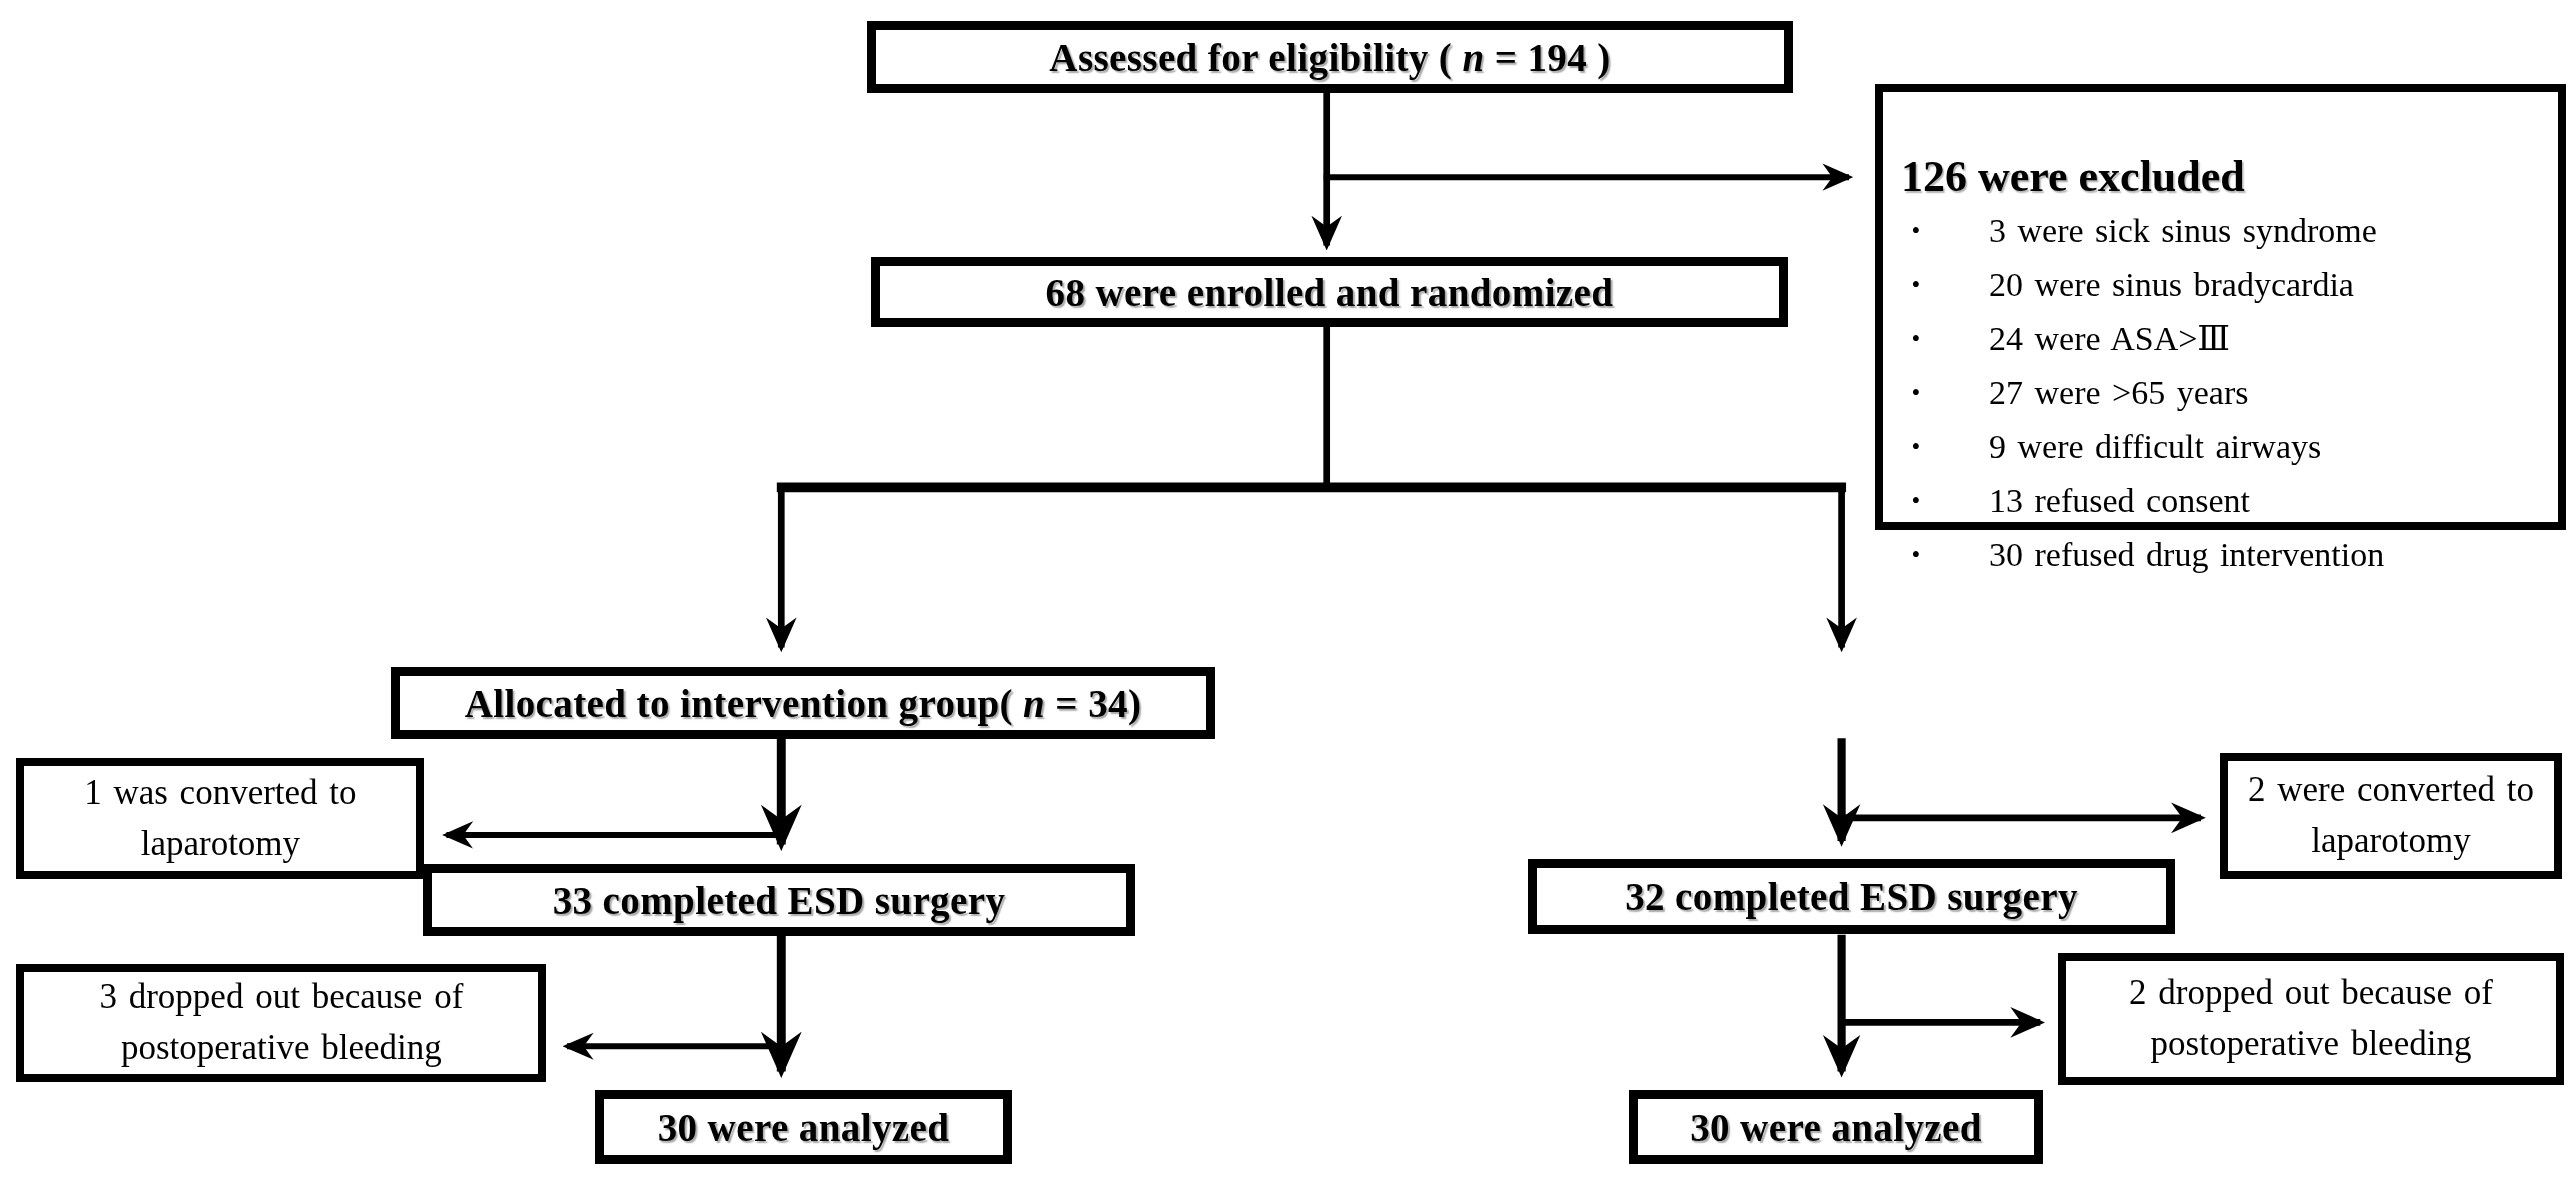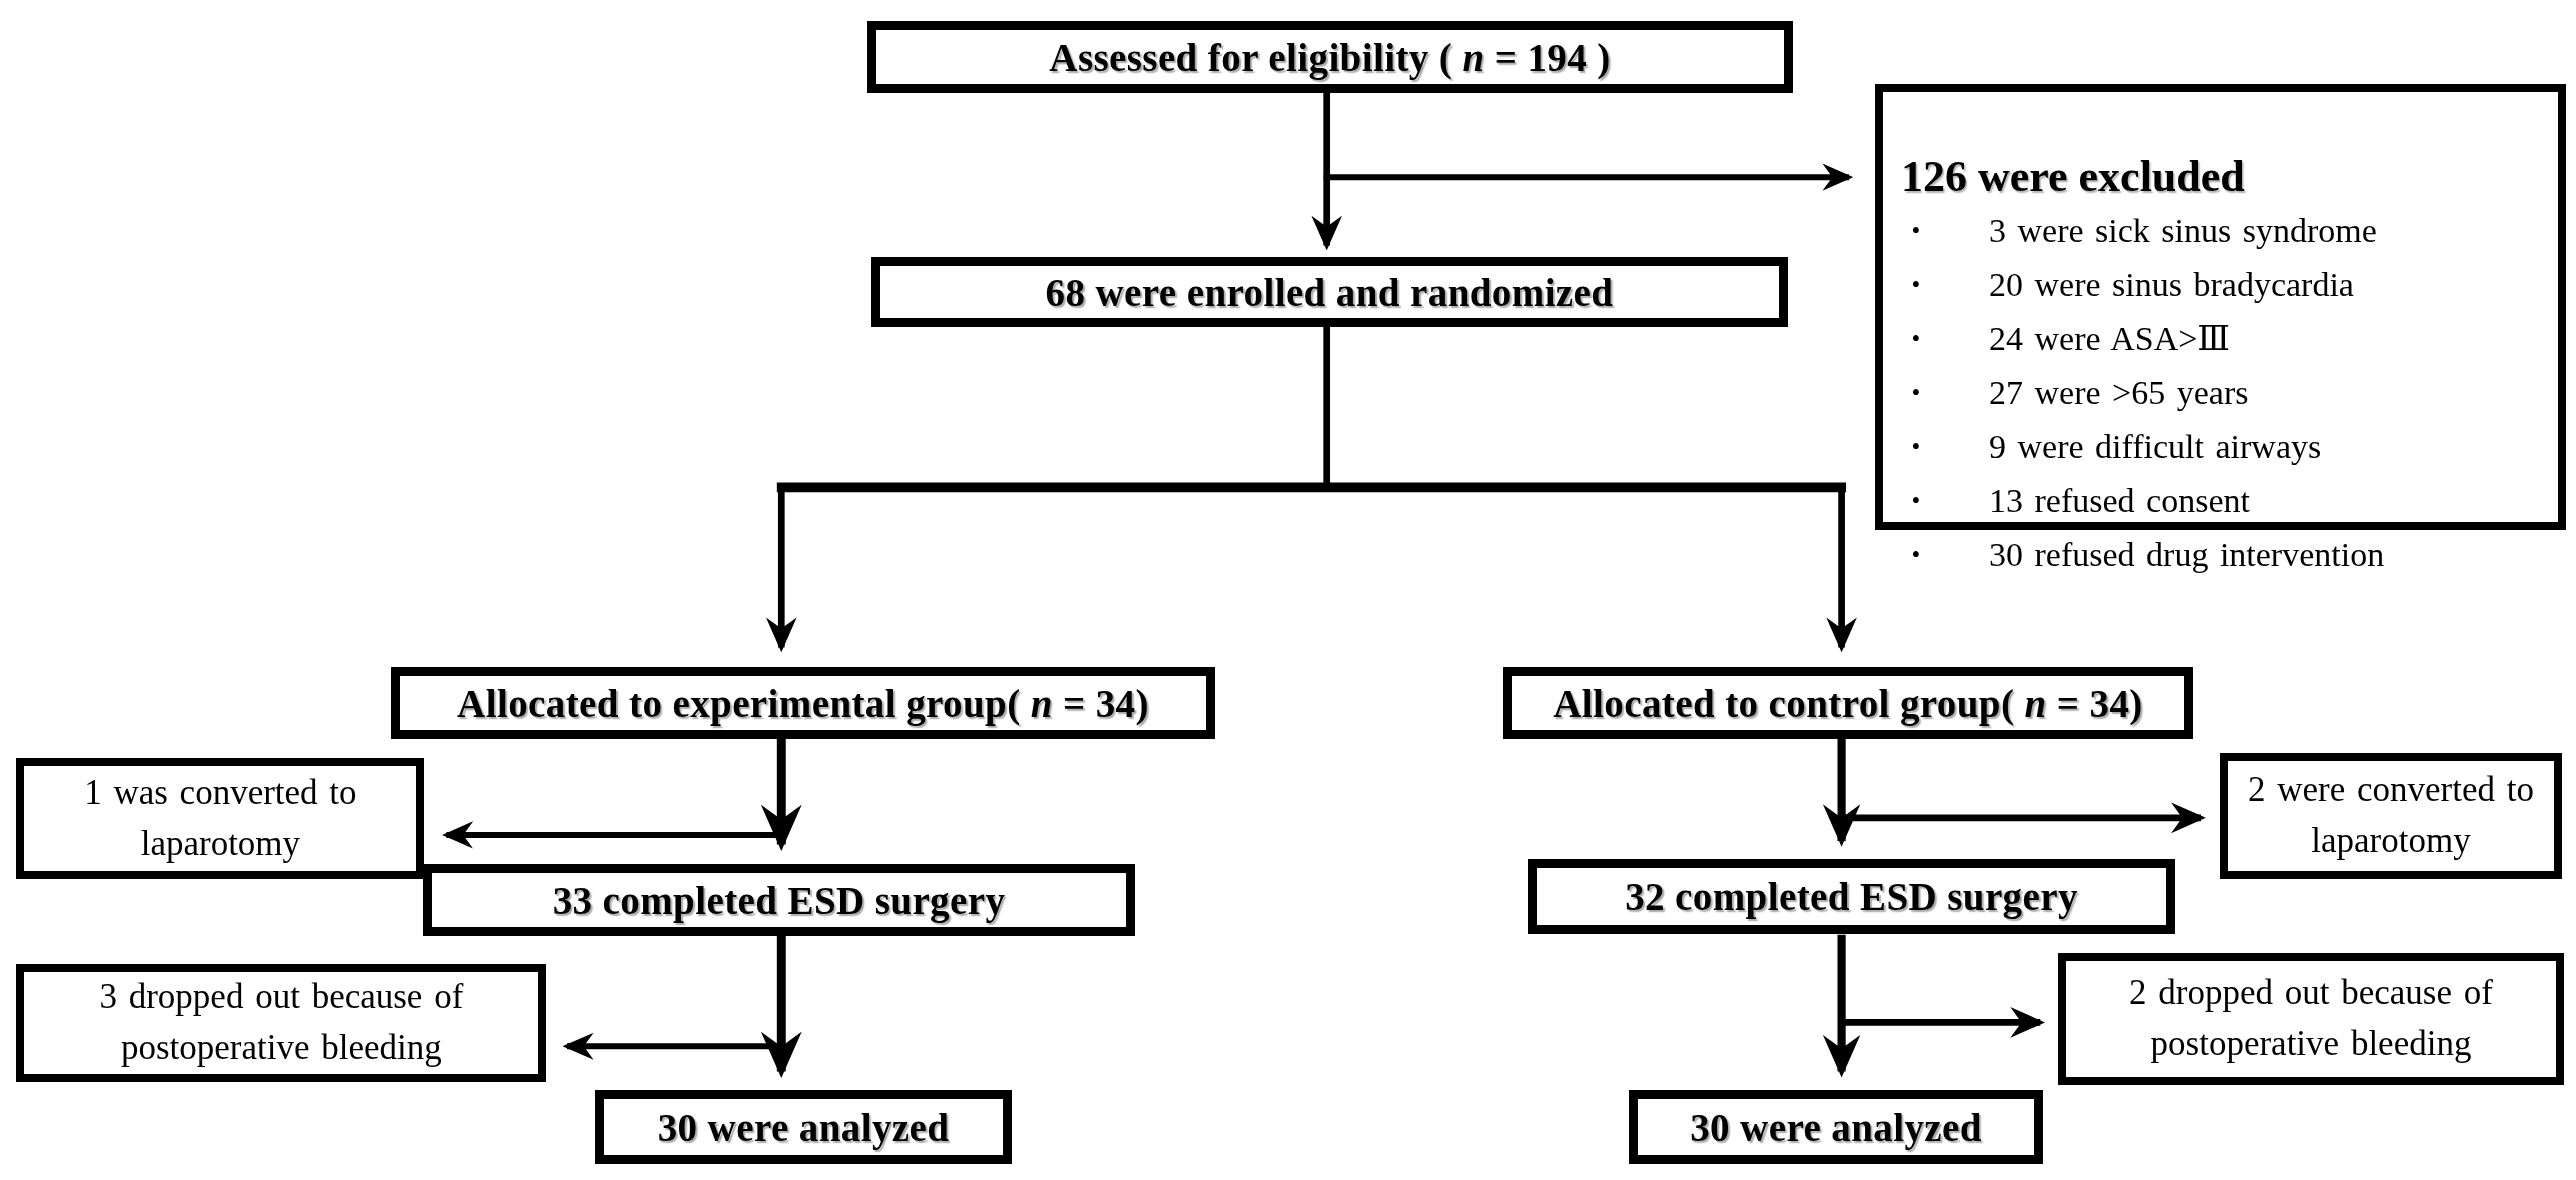--- a/index.html
+++ b/index.html
@@ -69,26 +69,23 @@
       <li><span class="bullet">•</span><span>13 refused consent</span></li>
       <li><span class="bullet">•</span><span>30 refused drug intervention</span></li>
     </ul>
   </div>
 
   <div class="node flow" style="left:871px;top:257px;width:917px;height:70px;border-width:9.7px;">
     <span class="label">68 were enrolled and randomized</span>
   </div>
 
   <div class="node flow" style="left:391px;top:667px;width:824px;height:72px;border-width:9px;">
-    <span class="label"><span>Allocated to experimental group( </span><span class="it">n</span><span> = 34)</span></span>
+    <span class="label"><span>Allocated to intervention group( </span><span class="it">n</span><span> = 34)</span></span>
   </div>
 
-  <div class="node flow" style="left:1503px;top:667px;width:690px;height:72px;border-width:9px;">
-    <span class="label"><span>Allocated to control group( </span><span class="it">n</span><span> = 34)</span></span>
-  </div>
 
   <div class="node side" style="left:16.4px;top:758px;width:408px;height:121px;">
     <span class="label">1 was converted to laparotomy</span>
   </div>
 
   <div class="node flow" style="left:423px;top:864px;width:712px;height:72px;border-width:9px;">
     <span class="label">33 completed ESD surgery</span>
   </div>
 
   <div class="node side" style="left:16.4px;top:964px;width:530px;height:118px;">

